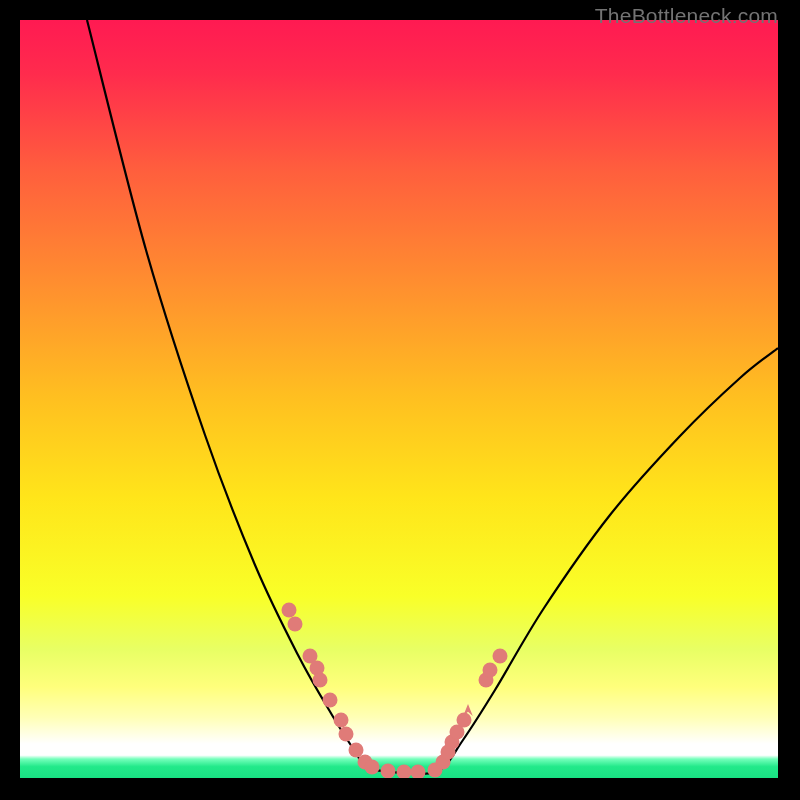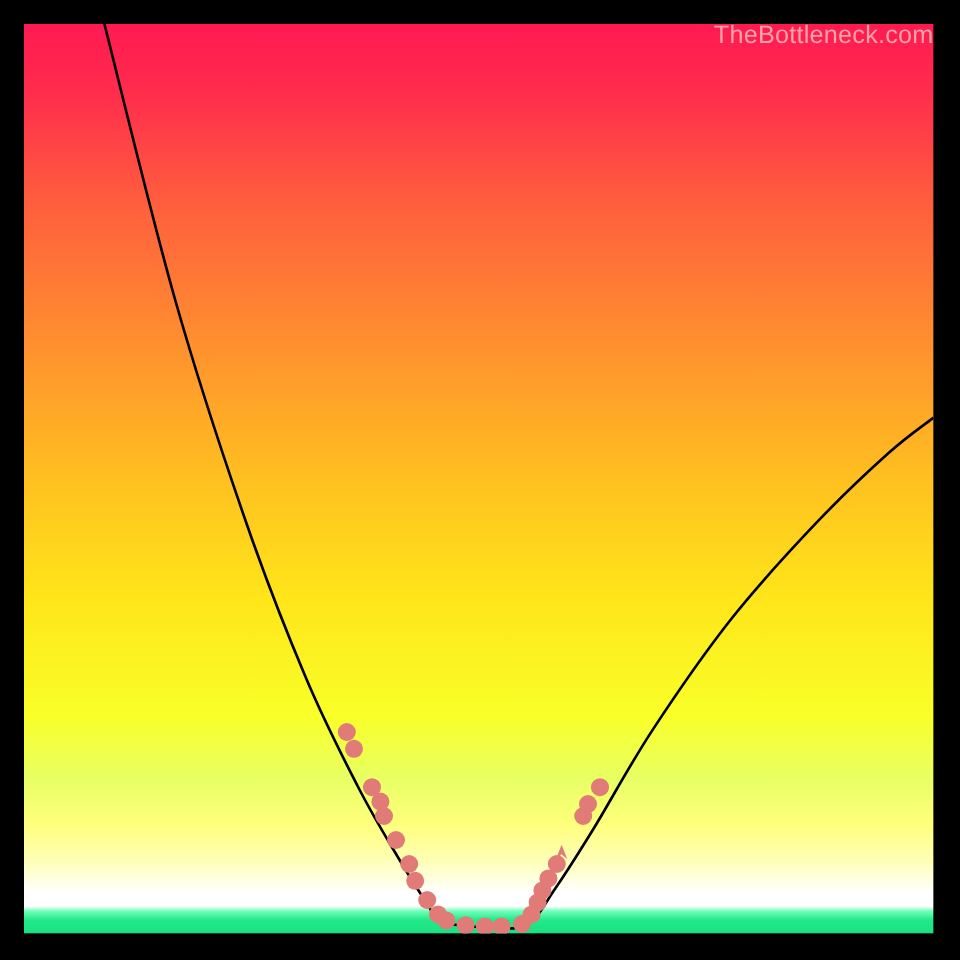--- a/index.html
+++ b/index.html
@@ -13,25 +13,25 @@
   .frame {
     position: absolute;
     left: 20px;
     top: 20px;
     width: 758px;
     height: 758px;
     background: #000;
   }
   .watermark {
     position: absolute;
-    top: 18px;
+    top: 4px;
     right: 22px;
     font-family: Arial, Helvetica, sans-serif;
     font-size: 21px;
-    color: #fca5a5;
+    color: #737373;
     font-weight: 500;
     letter-spacing: 0.2px;
   }
   svg {
     display: block;
   }
 </style>
 </head>
 <body>
 

